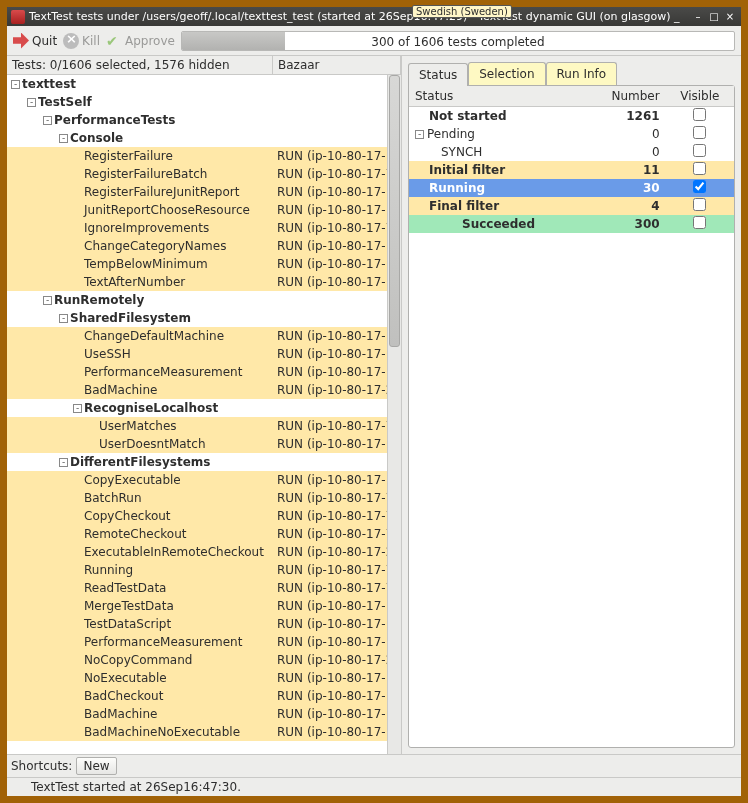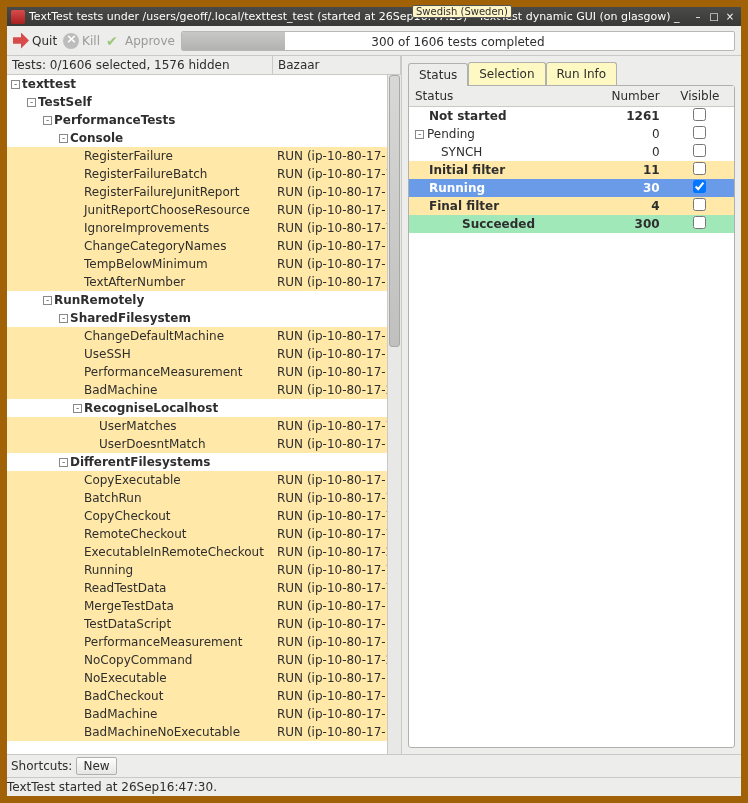--- a/index.html
+++ b/index.html
@@ -46,21 +46,21 @@
 .tabpanel { flex:1; border:1px solid #b0b0ae; margin:0 6px 6px 6px; background:#fff; border-radius:0 3px 3px 3px; }
 .status-tbl { width:100%; border-collapse:collapse; font-size:12px; }
 .status-tbl th { text-align:left; font-weight:normal; background:#ededeb; border-bottom:1px solid #c9c9c7; padding:3px 6px; }
 .status-tbl th:nth-child(2),.status-tbl td:nth-child(2){text-align:right;}
 .status-tbl th:nth-child(3),.status-tbl td:nth-child(3){text-align:center;}
 .status-tbl td { padding:1px 6px; height:18px; }
 .st-exp { display:inline-block; width:9px; height:9px; border:1px solid #888; font-size:9px; line-height:7px; text-align:center; color:#555; margin-right:3px; vertical-align:middle;}
 .yellow-bg{background:#ffe8a8;} .blue-bg{background:#6a9be8;color:#fff;border-radius:8px;} .green-bg{background:#a0e8b8;}
 .shortcuts { border-top:1px solid #c9c9c7; padding:2px 4px; background:#ededeb; display:flex; align-items:center; gap:4px; }
 .shortcuts .newbtn { border:1px solid #b0b0ae; border-radius:2px; padding:1px 6px; background:linear-gradient(#fdfdfb,#e6e6e4); cursor:default; }
-.statusbar { border-top:1px solid #c9c9c7; padding:2px 0; background:#ededeb; }
+.statusbar { border-top:1px solid #c9c9c7; padding:2px 24px; background:#ededeb; }
 input[type=checkbox]{ margin:0; }
 </style>
 </head>
 <body>
 
 <div class="window">
  <div class="tooltip-badge">Swedish (Sweden)</div>
  <div class="titlebar">
   <div class="t-icon"></div>
   <span>TextTest tests under /users/geoff/.local/texttest_test (started at 26Sep16:47:29) - TextTest dynamic GUI (on glasgow) _</span>

